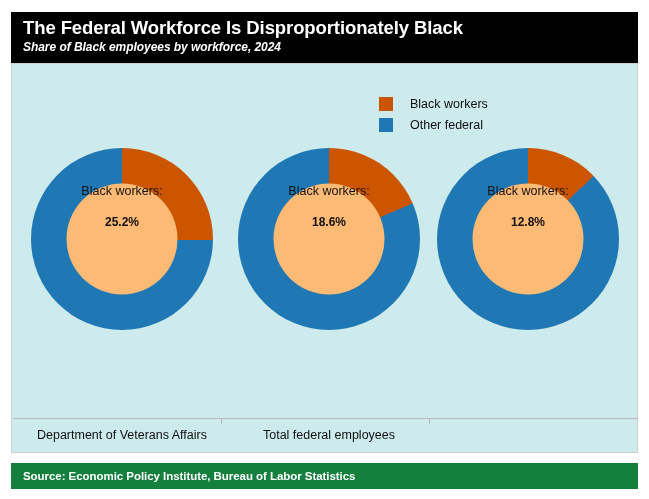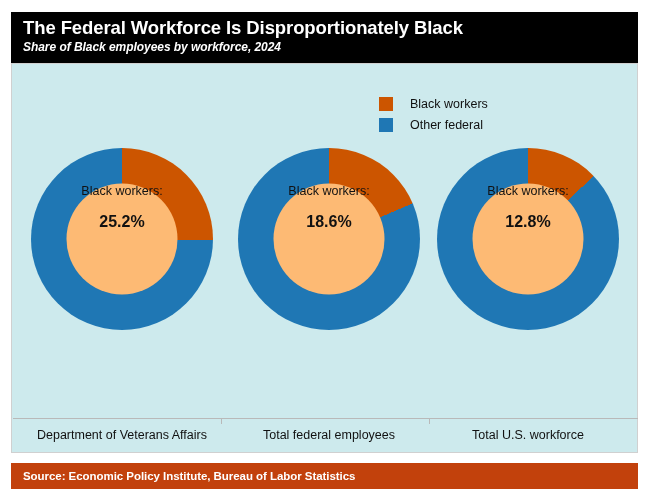--- a/index.html
+++ b/index.html
@@ -135,21 +135,21 @@
     align-items: center;
     gap: 15px;
   }
   .hole-line1 {
     font-size: 12.5px;
     color: #111111;
     line-height: 15px;
     white-space: nowrap;
   }
   .hole-line2 {
-    font-size: 16px;
+    font-size: 12px;
     font-weight: bold;
     color: #111111;
     line-height: 16px;
     white-space: nowrap;
   }
 
   
   .axis-line {
     position: absolute;
     left: 1px;
@@ -186,21 +186,21 @@
   .cat-label.c1 { left: 213px; width: 208px; }
   .cat-label.c2 { left: 412px; width: 208px; }
 
   
   .source-band {
     position: absolute;
     left: 11px;
     top: 463px;
     width: 627px;
     height: 26px;
-    background: #c2410c;
+    background: #15803d;
     box-sizing: border-box;
     padding-left: 12px;
     display: flex;
     align-items: center;
   }
   .source-text {
     color: #ffffff;
     font-size: 11.5px;
     font-weight: bold;
     letter-spacing: -0.05px;
@@ -264,21 +264,20 @@
 
     </div>
 
     <div class="axis-line"></div>
     <div class="axis-tick" style="left:209px;"></div>
     <div class="axis-tick" style="left:417px;"></div>
 
     <div class="cat-labels">
       <div class="cat-label c0">Department of Veterans Affairs</div>
       <div class="cat-label c1">Total federal employees</div>
-      <div class="cat-label c2">Total U.S. workforce</div>
     </div>
 
   </div>
 
   <div class="source-band">
     <span class="source-text">Source: Economic Policy Institute, Bureau of Labor Statistics</span>
   </div>
 
 </div>
 

